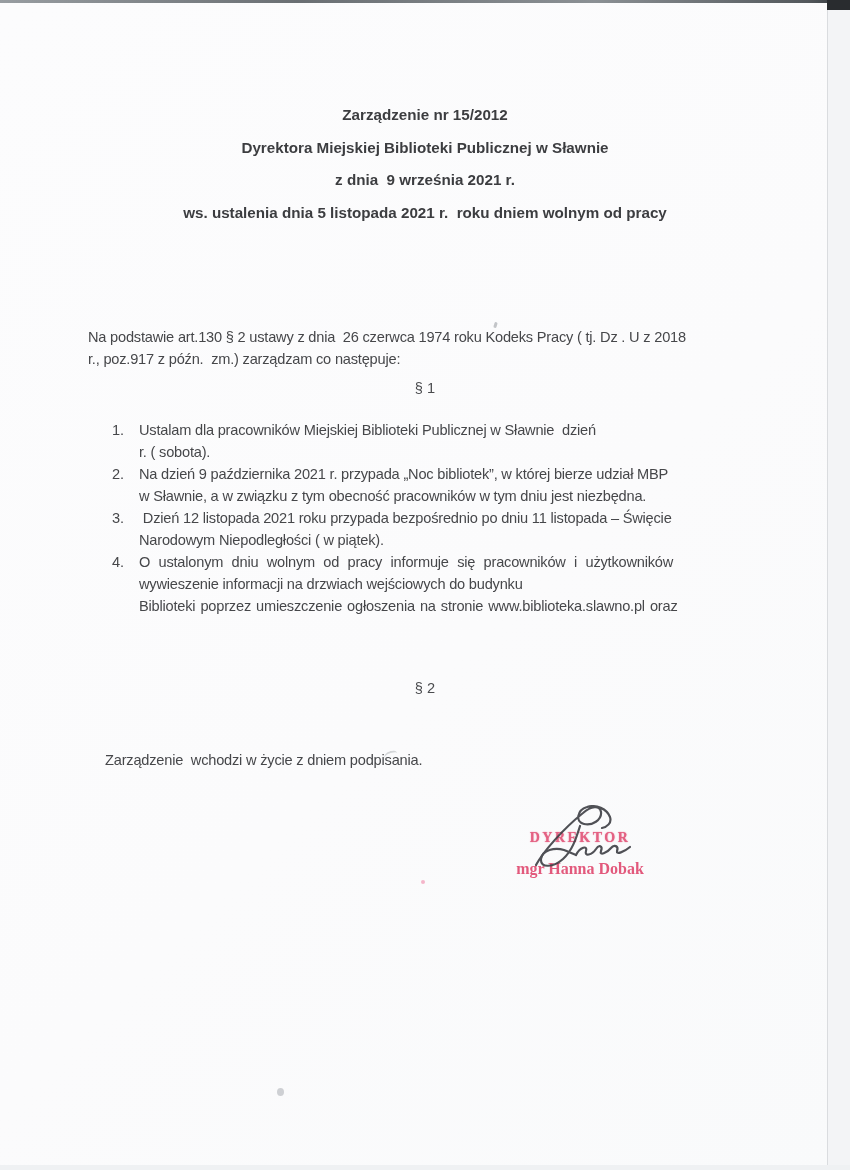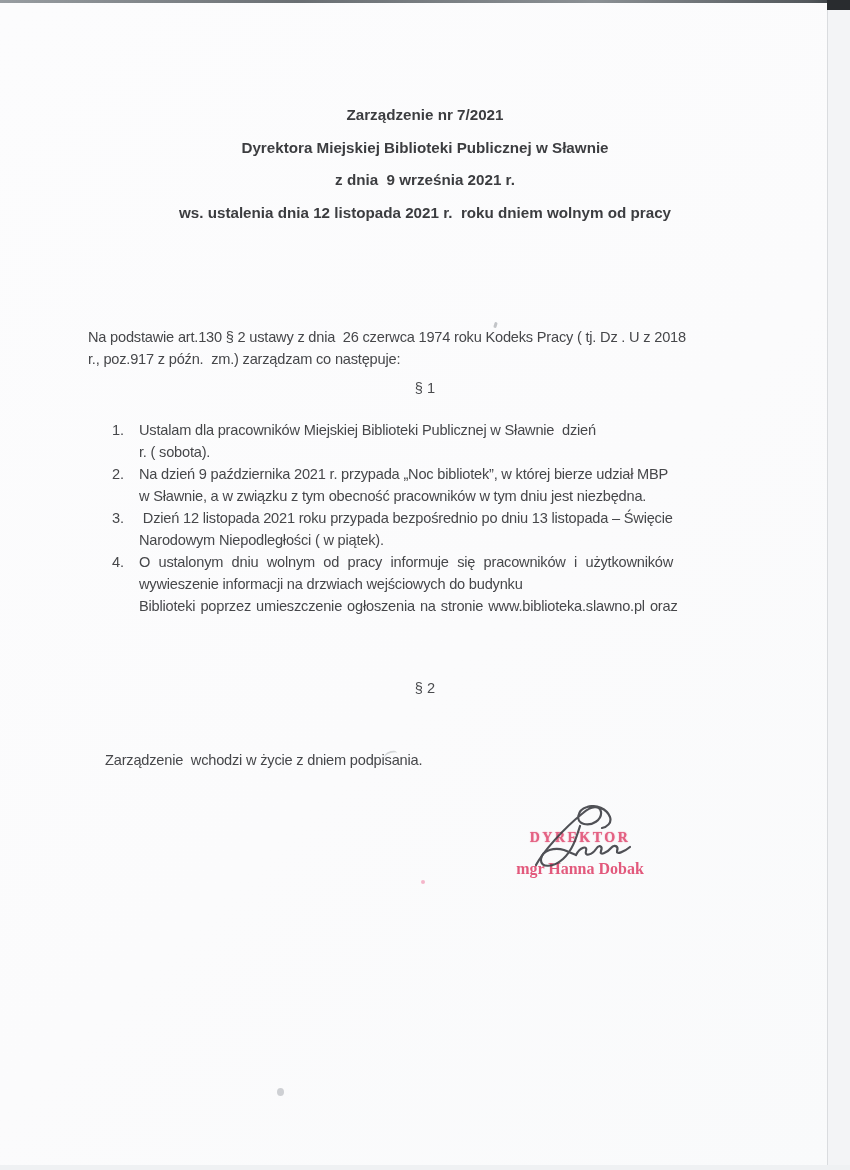--- a/index.html
+++ b/index.html
@@ -84,24 +84,24 @@
   <div class="scan-top-edge"></div>
   <div class="scan-right-strip"></div>
   <div class="scan-corner-mark"></div>
   <div class="scan-bottom-strip"></div>
   <div class="speck-a"></div>
   <div class="speck-b"></div>
   <div class="speck-c"></div>
   <div class="speck-d"></div>
 
   <div class="title-block">
-    <div class="title-line">Zarządzenie nr 7/2021</div>
+    <div class="title-line">Zarządzenie nr 15/2012</div>
     <div class="title-line">Dyrektora Miejskiej Biblioteki Publicznej w Sławnie</div>
     <div class="title-line">z dnia  9 września 2021 r.</div>
-    <div class="title-line">ws. ustalenia dnia 12 listopada 2021 r.  roku dniem wolnym od pracy</div>
+    <div class="title-line">ws. ustalenia dnia 5 listopada 2021 r.  roku dniem wolnym od pracy</div>
   </div>
 
   <div class="intro-block">
     <div class="line">Na podstawie art.130 § 2 ustawy z dnia  26 czerwca 1974 roku Kodeks Pracy ( tj. Dz . U z 2018</div>
     <div class="line">r., poz.917 z późn.  zm.) zarządzam co następuje:</div>
   </div>
 
   <div class="section-mark s1">§ 1</div>
 
   <div class="list-block">
@@ -115,21 +115,21 @@
     <div class="li">
       <div class="li-num">2.</div>
       <div class="li-lines">
         <div class="line">Na dzień 9 października 2021 r. przypada „Noc bibliotek”, w której bierze udział MBP</div>
         <div class="line">w Sławnie, a w związku z tym obecność pracowników w tym dniu jest niezbędna.</div>
       </div>
     </div>
     <div class="li">
       <div class="li-num">3.</div>
       <div class="li-lines">
-        <div class="line"> Dzień 12 listopada 2021 roku przypada bezpośrednio po dniu 13 listopada – Święcie</div>
+        <div class="line"> Dzień 12 listopada 2021 roku przypada bezpośrednio po dniu 11 listopada – Święcie</div>
         <div class="line">Narodowym Niepodległości ( w piątek).</div>
       </div>
     </div>
     <div class="li">
       <div class="li-num">4.</div>
       <div class="li-lines">
         <div class="line sp1">O ustalonym dniu wolnym od pracy informuje się pracowników i użytkowników</div>
         <div class="line">wywieszenie informacji na drzwiach wejściowych do budynku</div>
         <div class="line sp2">Biblioteki poprzez umieszczenie ogłoszenia na stronie www.biblioteka.slawno.pl oraz</div>
       </div>

